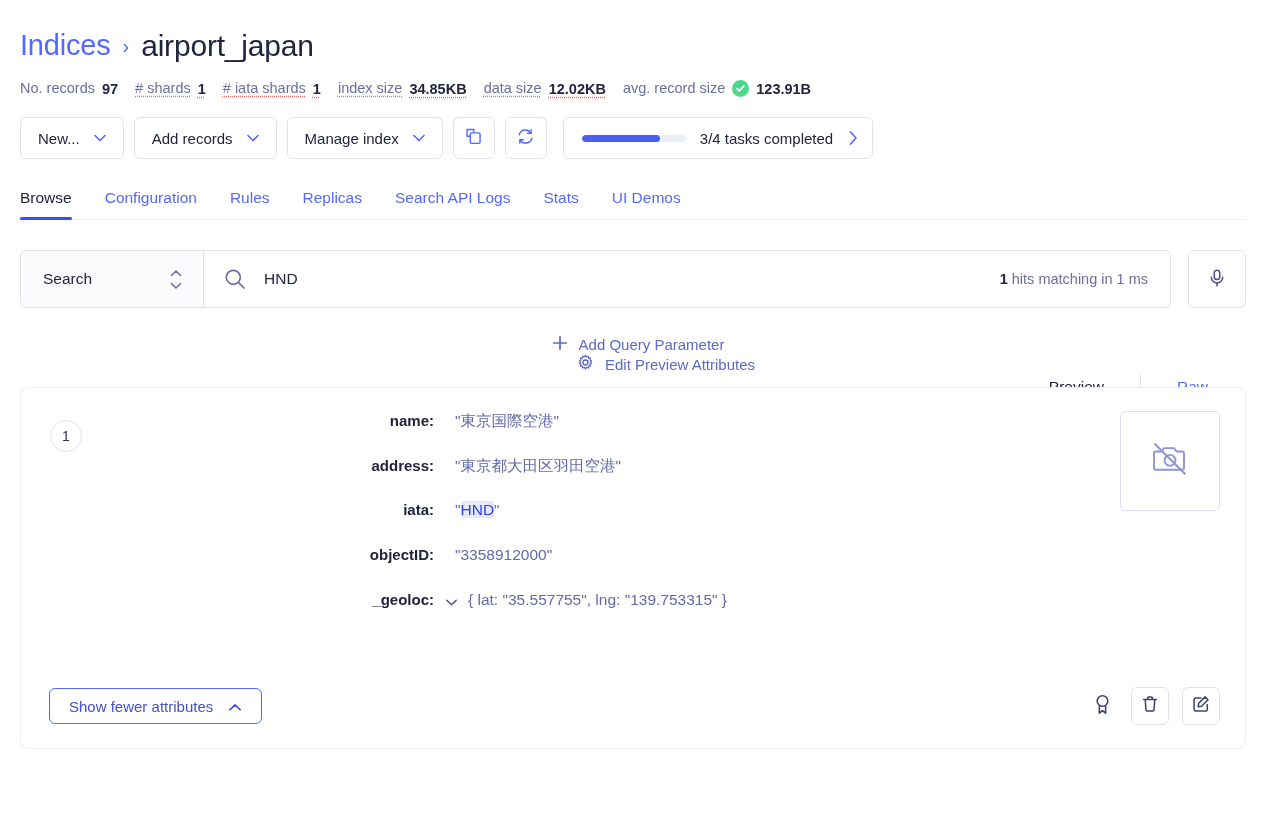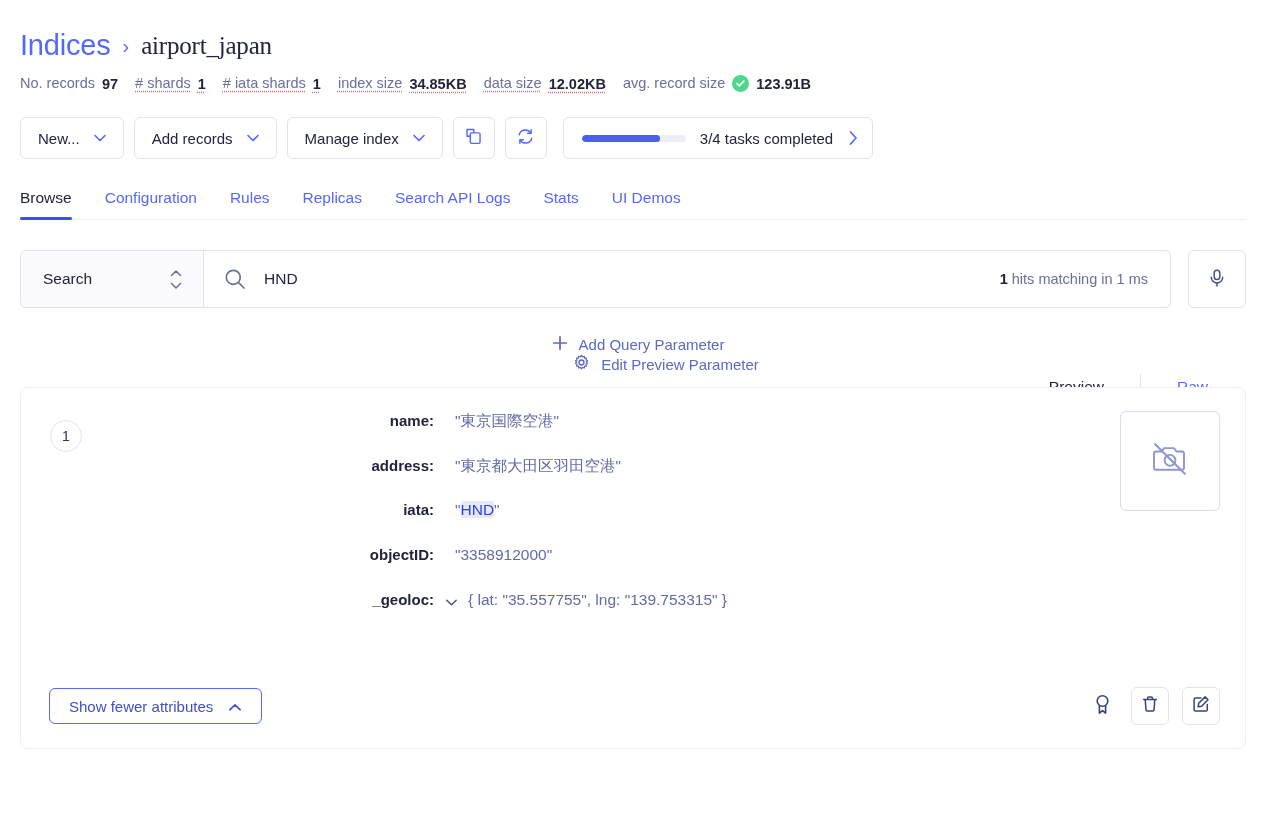--- a/index.html
+++ b/index.html
@@ -27,30 +27,29 @@
     letter-spacing: -0.2px;
     cursor: pointer;
   }
   .crumb-sep {
     font-size: 20px;
     color: #5468ff;
     font-weight: 400;
     transform: translateY(1px);
   }
   .crumb-current {
-    font-size: 25px;
+    font-size: 30px;
     color: #21243d;
     letter-spacing: -0.2px;
-    font-family: Liberation Serif, serif;
   }
 
   
   .stats {
     display: flex;
-    align-items: flex-start;
+    align-items: flex-end;
     gap: 0;
     margin-top: 17px;
     height: 22px;
     font-size: 14.5px;
   }
   .stat { display: flex; align-items: center; gap: 7px; margin-right: 17px; }
   .stat-label { color: #5a6env; }
   .stat-label {
     color: #6a6f9c;
     border-bottom: 1px dotted transparent;
@@ -542,21 +541,21 @@
       </span>
       <span>Add Query Parameter</span>
     </div>
     <div class="opt-link second">
       <span>
         <svg width="17" height="17" viewBox="0 0 18 18">
           <circle cx="9" cy="9" r="2.6" stroke="currentColor" stroke-width="1.5" fill="none"></circle>
           <path d="M9 1.4 L10.1 3.0 L12.0 2.4 L12.3 4.3 L14.2 4.4 L13.7 6.3 L15.4 7.2 L14.1 8.6 L15.4 10.0 L13.7 10.9 L14.2 12.8 L12.3 12.9 L12.0 14.8 L10.1 14.2 L9 15.8 L7.9 14.2 L6.0 14.8 L5.7 12.9 L3.8 12.8 L4.3 10.9 L2.6 10.0 L3.9 8.6 L2.6 7.2 L4.3 6.3 L3.8 4.4 L5.7 4.3 L6.0 2.4 L7.9 3.0 Z" stroke="currentColor" stroke-width="1.3" fill="none" stroke-linejoin="round"></path>
         </svg>
       </span>
-      <span>Edit Preview Parameter</span>
+      <span>Edit Preview Attributes</span>
     </div>
     <div class="view-toggle">
       <span class="view-opt active">Preview</span>
       <span class="view-divider"></span>
       <span class="view-opt">Raw</span>
     </div>
   </div>
 
   <div class="card">
     <div class="card-body">

